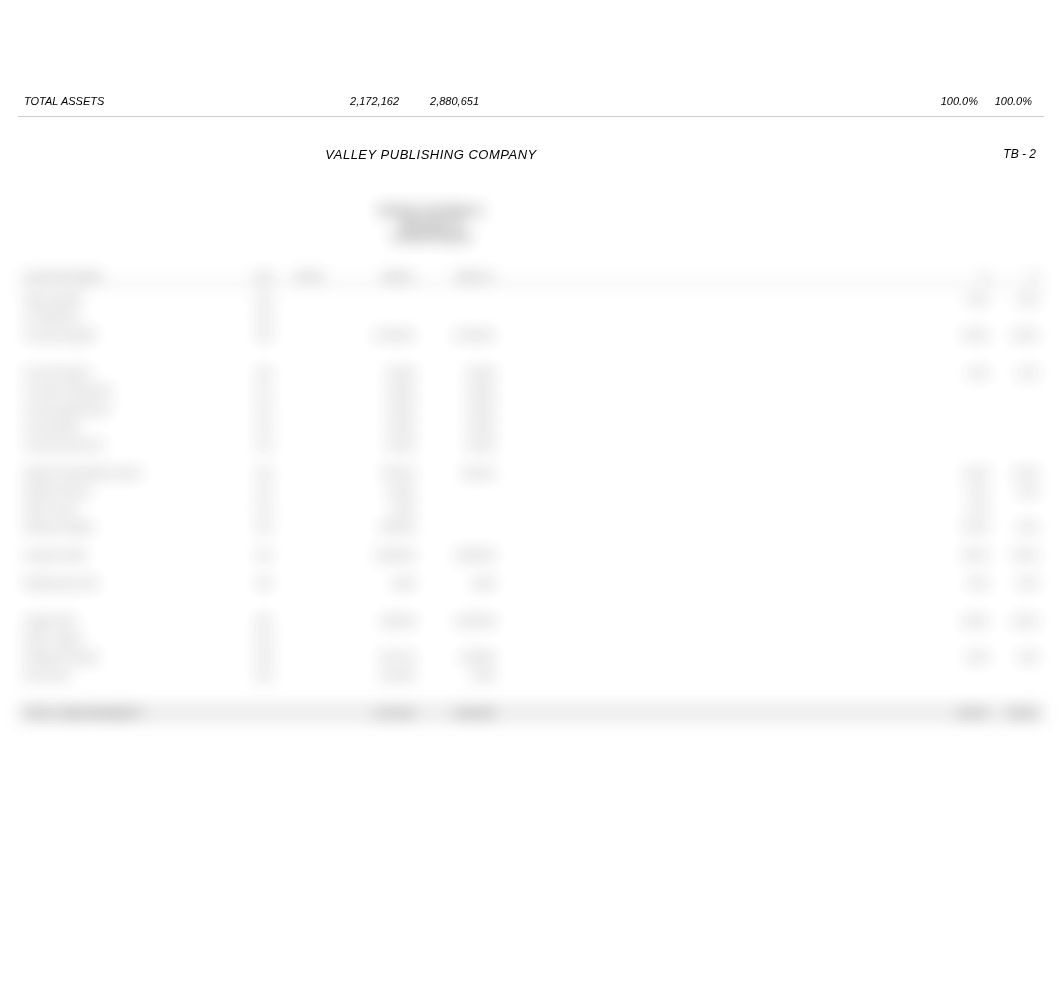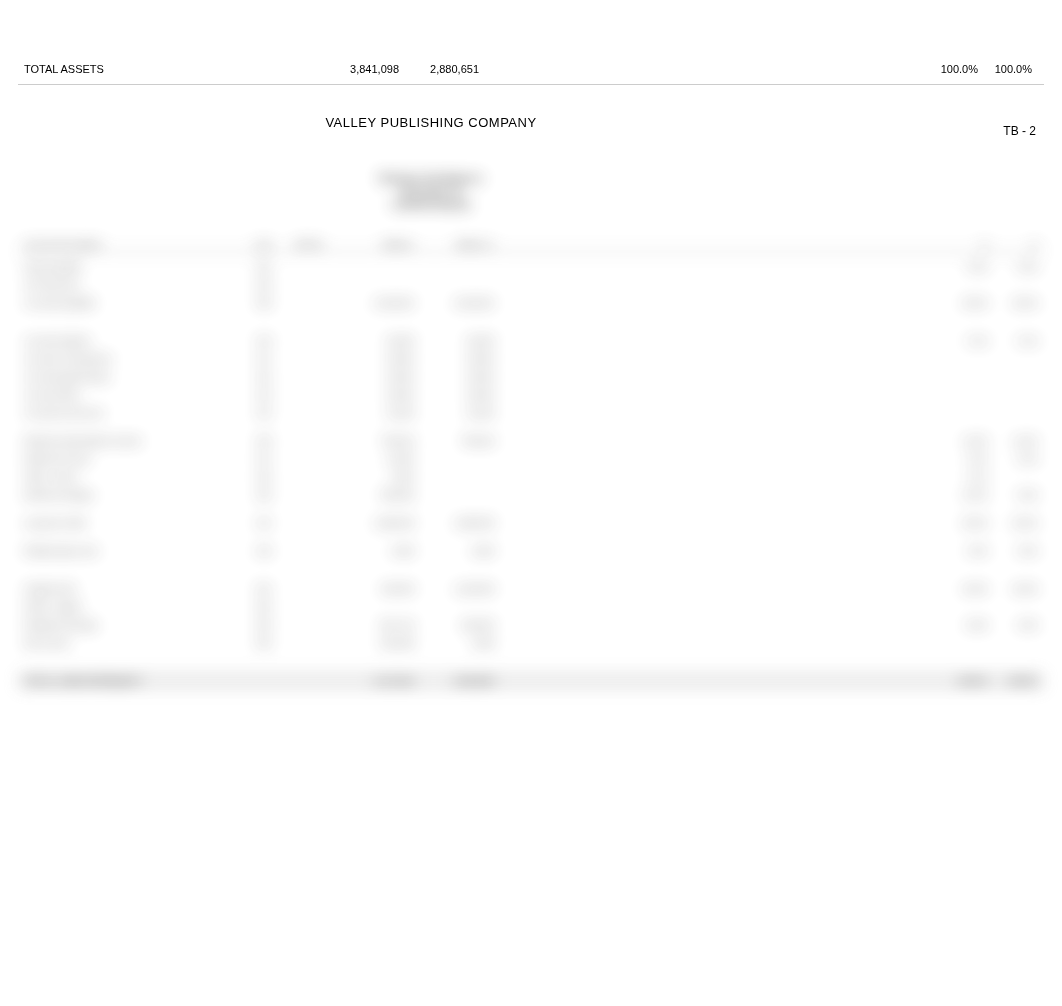--- a/index.html
+++ b/index.html
@@ -11,23 +11,24 @@
       font-family: Arial, sans-serif;
       background: #ffffff;
       width: 1062px;
       height: 1006px;
       position: relative;
       color: #000000;
       font-size: 11px;
     }
     .page-container {
       position: absolute;
-      top: 54px;
+      top: 86px;
       left: 18px;
       right: 18px;
+      font-style: italic;
     }
     .total-assets-row {
       display: flex;
       align-items: center;
       padding: 8px 6px;
       font-size: 11px;
       height: 30px;
     }
     .total-assets-label {
       width: 220px;
@@ -67,21 +68,20 @@
       font-size: 13px;
       letter-spacing: 0.5px;
       padding-top: 2px;
       margin-left: -200px;
     }
     .corner-code {
       position: absolute;
       right: 8px;
       top: 2px;
       font-size: 12px;
-      margin-top: 9px;
     }
     
     .blurred-section {
       margin-top: 0px;
       filter: blur(8px);
       -webkit-filter: blur(8px);
       opacity: 0.85;
       height: 550px;
       overflow: hidden;
       font-size: 10px;
@@ -126,21 +126,21 @@
     .gap-row { height: 20px; }
     .gap-row-small { height: 10px; }
   </style>
 </head>
 <body>
 
 <div class="page-container">
 
   <div class="total-assets-row">
     <div class="total-assets-label">TOTAL ASSETS</div>
-    <div class="col-val1">3,841,098</div>
+    <div class="col-val1">2,172,162</div>
     <div class="col-val2">2,880,651</div>
     <div class="col-spacer"></div>
     <div class="col-pct1">100.0%</div>
     <div class="col-pct2">100.0%</div>
   </div>
 
   <div class="divider"></div>
 
   <div class="company-header">
     <div class="company-name">VALLEY PUBLISHING COMPANY</div>

